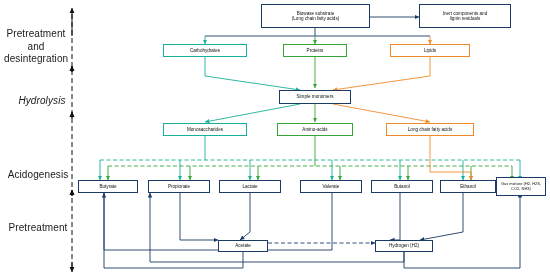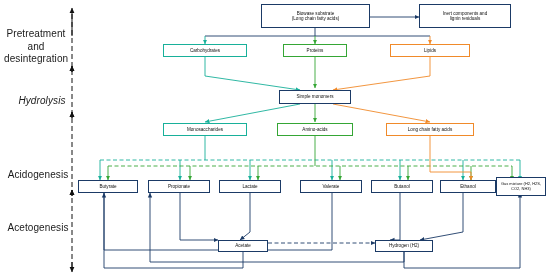--- a/index.html
+++ b/index.html
@@ -138,21 +138,21 @@
     <path d="M404,252 L404,262 L150,262" stroke="#1b3a66"></path>
     <path d="M150,262 L150,193" stroke="#1b3a66" marker-end="url(#ar-navy)"></path>
     <path d="M404,252 L404,268 L520,268 L520,193" stroke="#1b3a66" marker-end="url(#ar-navy)"></path>
   </g>
 </svg>
 
 <div class="stage-label" style="left:4px;top:28px;width:64px;">Pretreatment and
 desintegration</div>
 <div class="stage-label" style="left:12px;top:95px;width:60px;font-style:italic;">Hydrolysis</div>
 <div class="stage-label" style="left:5px;top:169px;width:66px;">Acidogenesis</div>
-<div class="stage-label" style="left:5px;top:222px;width:66px;">Acetogenesis</div>
+<div class="stage-label" style="left:5px;top:222px;width:66px;">Pretreatment</div>
 
 <div class="node n-navy" style="left:261px;top:4px;width:109px;height:24px;">Biowase substrate
 (Long chain fatty acids)</div>
 <div class="node n-navy" style="left:419px;top:4px;width:92px;height:24px;">Inert components and
 lignin residuals</div>
 
 <div class="node n-teal" style="left:163px;top:44px;width:84px;height:13px;">Carbohydrates</div>
 <div class="node n-green" style="left:283px;top:44px;width:64px;height:13px;">Proteins</div>
 <div class="node n-orange" style="left:390px;top:44px;width:80px;height:13px;">Lipids</div>
 

